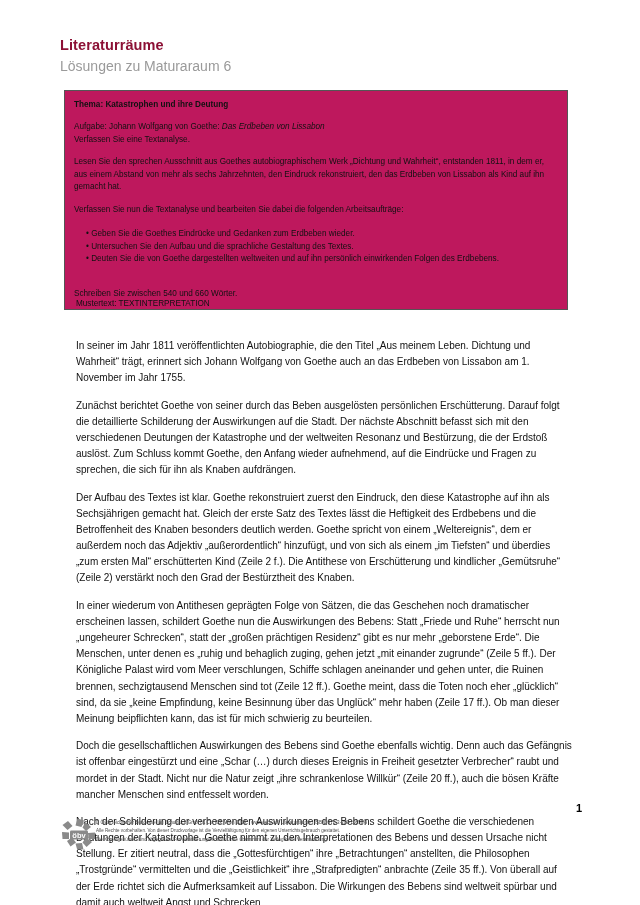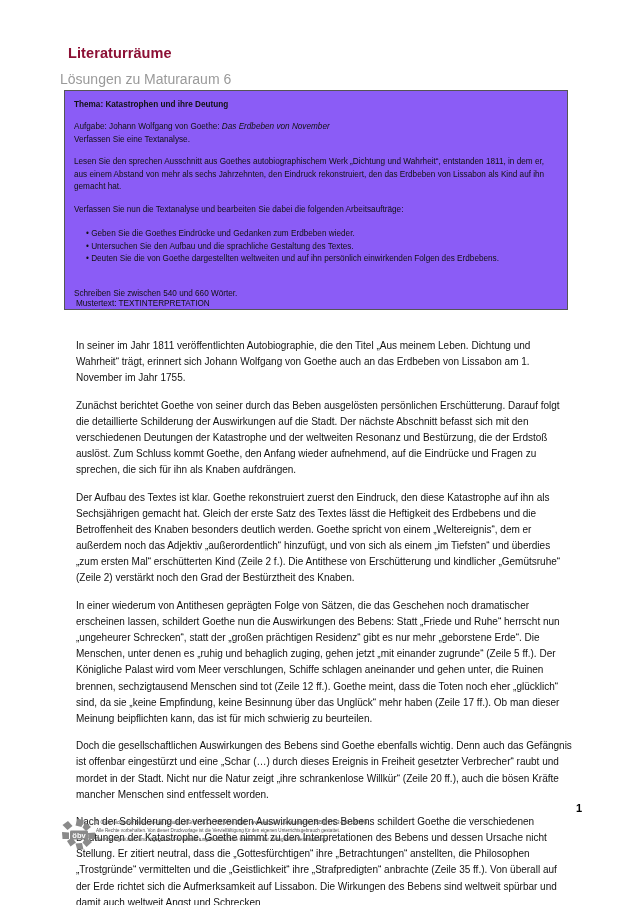--- a/index.html
+++ b/index.html
@@ -29,40 +29,40 @@
     left: 60px;
     top: 36px;
     width: 510px;
   }
   .doc-title {
     font-size: 14.5px;
     font-weight: bold;
     color: #8c1035;
     letter-spacing: 0.1px;
     line-height: 1.25;
-    margin: 8px;
+    margin: 0;
   }
   .doc-subtitle {
     font-size: 14px;
     font-weight: normal;
     color: #9a9a9a;
     line-height: 1.3;
     margin: 3px 0 0 0;
   }
 
   
   .task-box {
     position: absolute;
     left: 64px;
     top: 90px;
     width: 504px;
     box-sizing: border-box;
     border: 1px solid #555555;
     padding: 8px 9px 9px 9px;
-    background: #8b5cf6;
+    background: #be185d;
   }
   .task-box p {
     margin: 0;
     font-size: 8.2px;
     line-height: 1.52;
     color: #111111;
   }
   .task-heading {
     font-weight: bold;
   }
@@ -149,21 +149,21 @@
 <div class="page">
 
   <div class="header">
     <div class="doc-title">Literaturräume</div>
     <div class="doc-subtitle">Lösungen zu Maturaraum 6</div>
   </div>
 
   <div class="task-box">
     <p class="task-heading">Thema: Katastrophen und ihre Deutung</p>
     <div class="spacer-line"></div>
-    <p><span>Aufgabe: Johann Wolfgang von Goethe:</span> <span class="task-italic">Das Erdbeben von November</span></p>
+    <p><span>Aufgabe: Johann Wolfgang von Goethe:</span> <span class="task-italic">Das Erdbeben von Lissabon</span></p>
     <p>Verfassen Sie eine Textanalyse.</p>
     <div class="spacer-line"></div>
     <p>Lesen Sie den sprechen Ausschnitt aus Goethes autobiographischem Werk „Dichtung und Wahrheit“, entstanden 1811, in dem er, aus einem Abstand von mehr als sechs Jahrzehnten, den Eindruck rekonstruiert, den das Erdbeben von Lissabon als Kind auf ihn gemacht hat.</p>
     <div class="spacer-line"></div>
     <p>Verfassen Sie nun die Textanalyse und bearbeiten Sie dabei die folgenden Arbeitsaufträge:</p>
     <ul class="bullet-list">
       <li>• Geben Sie die Goethes Eindrücke und Gedanken zum Erdbeben wieder.</li>
       <li>• Untersuchen Sie den Aufbau und die sprachliche Gestaltung des Textes.</li>
       <li>• Deuten Sie die von Goethe dargestellten weltweiten und auf ihn persönlich einwirkenden Folgen des Erdbebens.</li>
     </ul>

